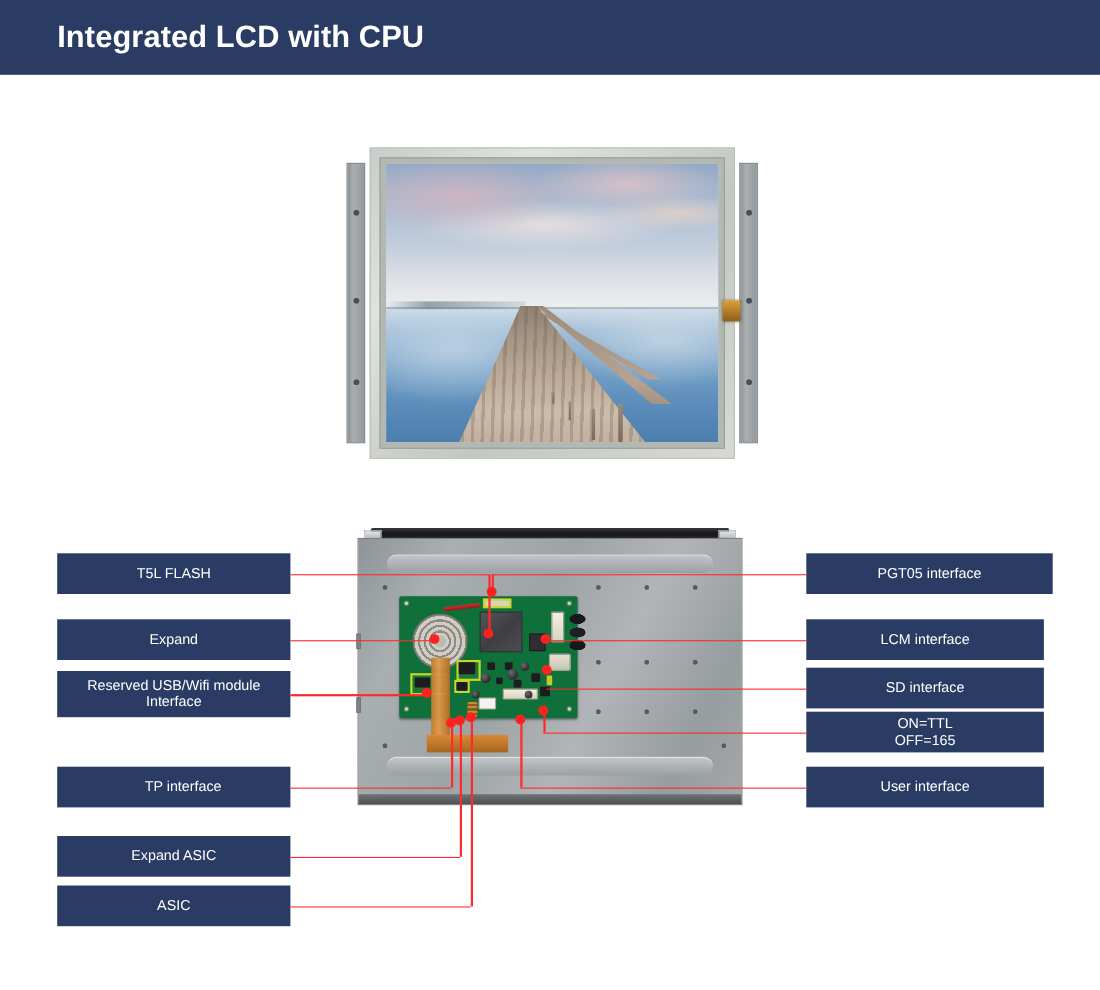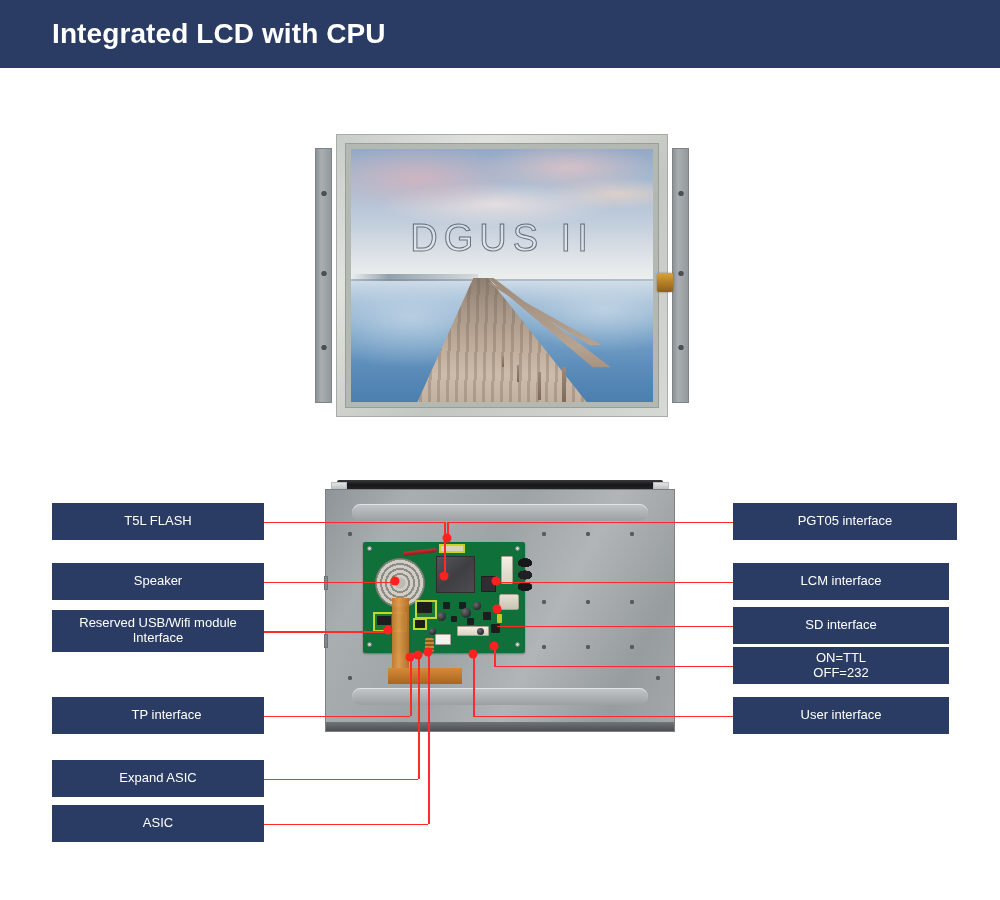--- a/index.html
+++ b/index.html
@@ -358,21 +358,20 @@
         <div class="shore"></div>
         <div class="pier"></div>
         <div class="rail r1"></div>
         <div class="rail r2"></div>
         <div class="posts">
           <span class="post" style="left:62%;bottom:2%;width:3px;height:22%"></span>
           <span class="post" style="left:70%;bottom:0%;width:4px;height:28%"></span>
           <span class="post" style="left:55%;bottom:16%;width:2px;height:14%"></span>
           <span class="post" style="left:50%;bottom:28%;width:2px;height:9%"></span>
         </div>
-        <div class="dgus-text">DGUS II</div>
       </div>
     </div>
   </div>
 
   <div class="side-connector"></div>
 </div>
 
 <div class="back-module">
 
   <div class="backlight-strip"></div>
@@ -447,21 +446,21 @@
     <div class="fpc"></div>
     <div class="fpc-wide"></div>
   </div>
 </div>
 
 <div id="callout-layer">
     <div class="label" style="left:52px;top:503px;width:212px;height:37px;">T5L FLASH</div>
     <div class="lead h" style="left:264px;top:521.5px;width:180px;"></div>
     <div class="lead v" style="left:444px;top:521.5px;height:54.5px;"></div>
     <div class="dot" style="left:444px;top:576px;"></div>
-    <div class="label" style="left:52px;top:563px;width:212px;height:37px;">Speaker</div>
+    <div class="label" style="left:52px;top:563px;width:212px;height:37px;">Expand</div>
     <div class="lead h" style="left:264px;top:581.5px;width:131px;"></div>
     <div class="dot" style="left:395px;top:581px;"></div>
     <div class="label" style="left:52px;top:610px;width:212px;height:42px;">Reserved USB/Wifi module
 Interface</div>
     <div class="lead h" style="left:264px;top:631px;width:124px;"></div>
     <div class="dot" style="left:388px;top:630px;"></div>
     <div class="label" style="left:52px;top:697px;width:212px;height:37px;padding-left:23px;">TP interface</div>
     <div class="lead h" style="left:264px;top:715.5px;width:146px;"></div>
     <div class="lead v" style="left:410px;top:657px;height:58.5px;"></div>
     <div class="dot" style="left:410px;top:657px;"></div>
@@ -477,21 +476,21 @@
     <div class="lead h" style="left:447px;top:521.5px;width:286px;"></div>
     <div class="lead v" style="left:447px;top:521.5px;height:16.5px;"></div>
     <div class="dot" style="left:447px;top:538px;"></div>
     <div class="label" style="left:733px;top:563px;width:216px;height:37px;">LCM interface</div>
     <div class="lead h" style="left:496px;top:581.5px;width:237px;"></div>
     <div class="dot" style="left:496px;top:581px;"></div>
     <div class="label" style="left:733px;top:607px;width:216px;height:37px;">SD  interface</div>
     <div class="lead h" style="left:497px;top:625.5px;width:236px;"></div>
     <div class="dot" style="left:497px;top:609px;"></div>
     <div class="label" style="left:733px;top:647px;width:216px;height:37px;">ON=TTL
-OFF=232</div>
+OFF=165</div>
     <div class="lead h" style="left:494px;top:665.5px;width:239px;"></div>
     <div class="lead v" style="left:494px;top:646px;height:19.5px;"></div>
     <div class="dot" style="left:494px;top:646px;"></div>
     <div class="label" style="left:733px;top:697px;width:216px;height:37px;">User interface</div>
     <div class="lead h" style="left:473px;top:715.5px;width:260px;"></div>
     <div class="lead v" style="left:473px;top:654px;height:61.5px;"></div>
     <div class="dot" style="left:473px;top:654px;"></div>
   </div>
 
 </body></html>

